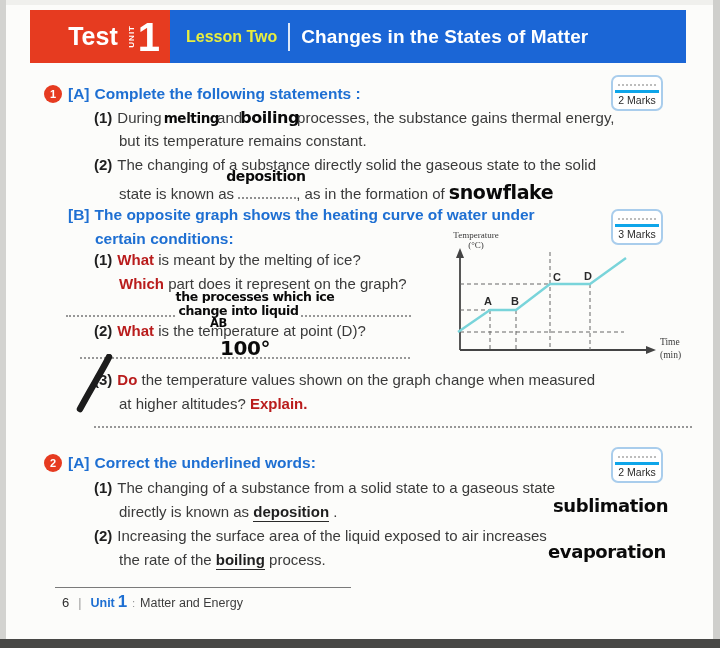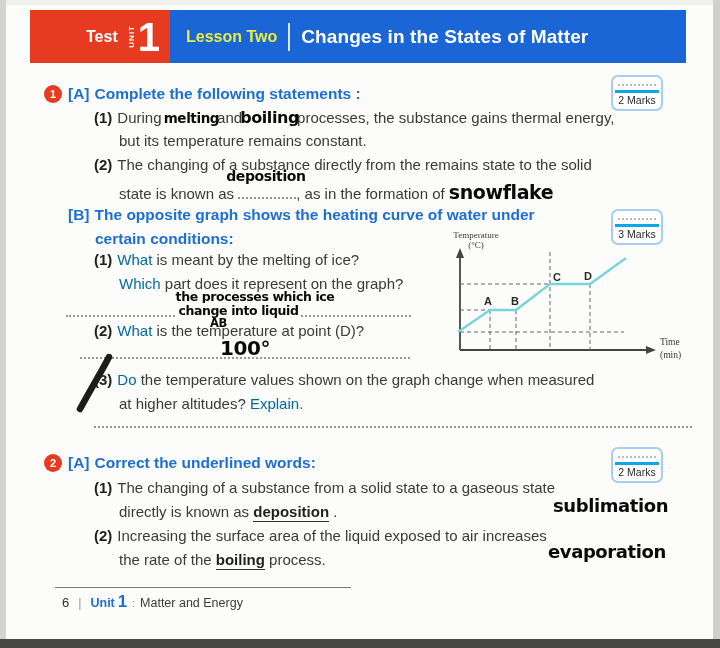--- a/index.html
+++ b/index.html
@@ -6,29 +6,29 @@
   body{
     width:720px;height:648px;position:relative;overflow:hidden;
     background:#f0f0ed;font-family:"Liberation Sans",sans-serif;
   }
   .page{position:absolute;left:6px;top:5px;width:707px;height:634px;background:#fcfcfa;}
   .edge-left{position:absolute;left:0;top:0;width:6px;height:648px;background:#d3d3d0;}
   .edge-right{position:absolute;left:713px;top:0;width:7px;height:648px;background:#cfcfcc;}
   .edge-bottom{position:absolute;left:0;top:639px;width:720px;height:9px;background:#474745;}
   .abs{position:absolute;white-space:nowrap;}
   .t{font-size:15px;color:#3a3a3a;}
-  .b{font-weight:normal;color:#0369a1;}
+  .b{font-weight:bold;color:#b91c1c;}
   .blue{color:#1e6fd2;font-weight:bold;}
   .lbl{font-weight:bold;color:#1f1f1f;margin-right:5px;}
   .ans{font-family:"DejaVu Sans",sans-serif;font-weight:bold;color:#0a0a0a;letter-spacing:-0.4px;}
   .underl{font-weight:bold;color:#1f1f1f;border-bottom:1.6px solid #2a2a2a;padding-bottom:1px;}
   
   .header{position:absolute;left:30px;top:10px;width:656px;height:53px;display:flex;}
   .hdr-red{width:140px;background:#e63b20;display:flex;align-items:center;justify-content:flex-end;padding-right:10px;box-sizing:border-box;}
-  .hdr-test{color:#fff;font-weight:bold;font-size:16px;margin-right:10px;}
+  .hdr-test{color:#fff;font-weight:bold;font-size:25px;margin-right:10px;}
   .hdr-unit{color:#fff;font-size:8px;font-weight:bold;letter-spacing:1px;writing-mode:vertical-rl;transform:rotate(180deg);line-height:8px;margin-right:2px;}
   .hdr-one{color:#fff;font-weight:bold;font-size:40px;line-height:40px;}
   .hdr-blue{flex:1;background:#1b66d6;display:flex;align-items:center;padding-left:16px;box-sizing:border-box;}
   .hdr-lesson{color:#e8ee3e;font-weight:bold;font-size:16px;}
   .hdr-div{width:2px;height:28px;background:rgba(255,255,255,0.85);margin:0 11px;}
   .hdr-title{color:#fff;font-weight:bold;font-size:19px;letter-spacing:0.1px;}
   .circle-badge{margin-left:auto;margin-right:16px;width:46px;height:46px;border-radius:50%;background:#f7f2cf;
     display:flex;flex-direction:column;align-items:center;justify-content:center;}
   .cb-dots{width:24px;border-top:2px dotted #8a8a7a;margin-bottom:3px;}
   .cb-text{font-size:8.5px;font-weight:bold;color:#2c2c2c;border-top:1px solid #b9b49a;padding-top:2px;}
@@ -83,21 +83,21 @@
   <div class="badge-text">2 Marks</div>
 </div>
 
 <div class="abs t" style="left:94px;top:108px">
   <span class="lbl">(1)</span><span>During</span>
   <span class="ans" style="font-size:13.5px;margin:8px -2px;">melting</span><span>and</span><span class="ans" style="font-size:16px;margin:0 -2px;">boiling</span><span>processes, the substance gains thermal energy,</span>
 </div>
 <div class="abs t" style="left:119px;top:132px">but its temperature remains constant.</div>
 
 <div class="abs t" style="left:94px;top:156px">
-  <span class="lbl">(2)</span><span>The changing of a substance directly from the remains state to the solid</span>
+  <span class="lbl">(2)</span><span>The changing of a substance directly solid the gaseous state to the solid</span>
 </div>
 <div class="abs t" style="left:119px;top:181px">
   <span>state is known as</span>
   <span class="blank"><span class="above">deposition</span></span><span>, as in the formation of</span>
   <span class="ans" style="font-size:19px;">snowflake</span>
 </div>
 
 <div class="abs qhead" style="left:68px;top:206px">
   <span class="sec">[B]</span>
   <span class="hd">The opposite graph shows the heating curve of water under</span>

